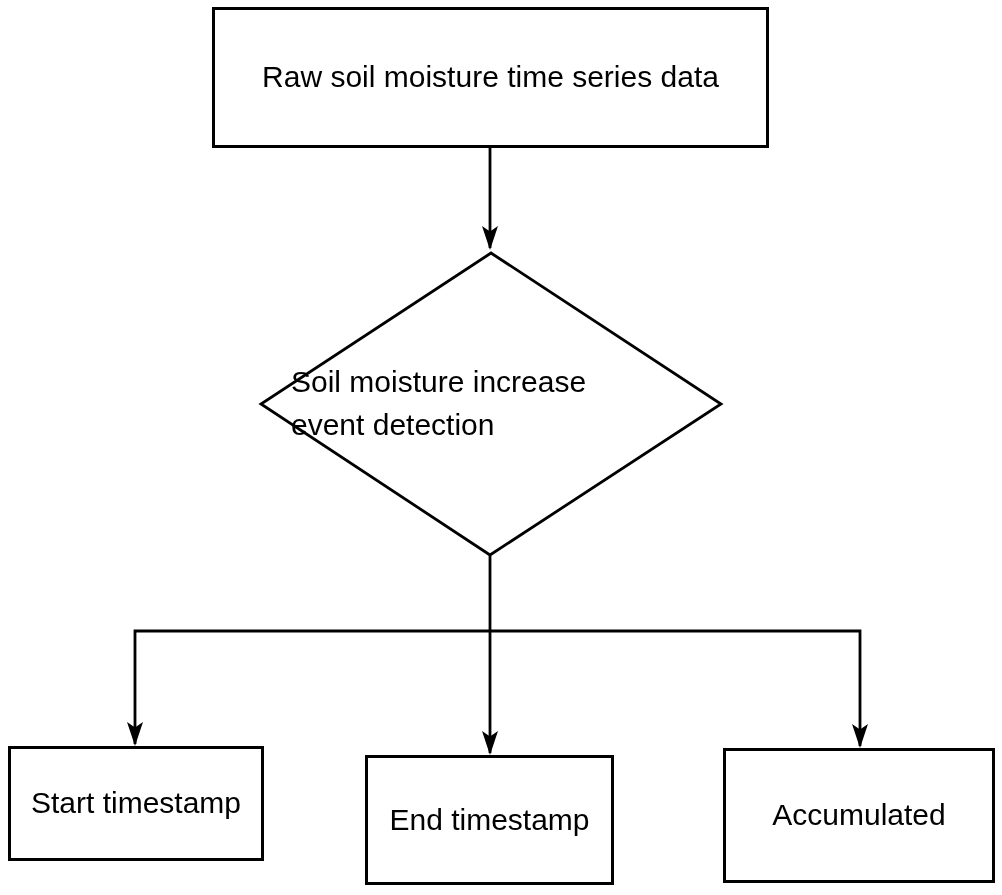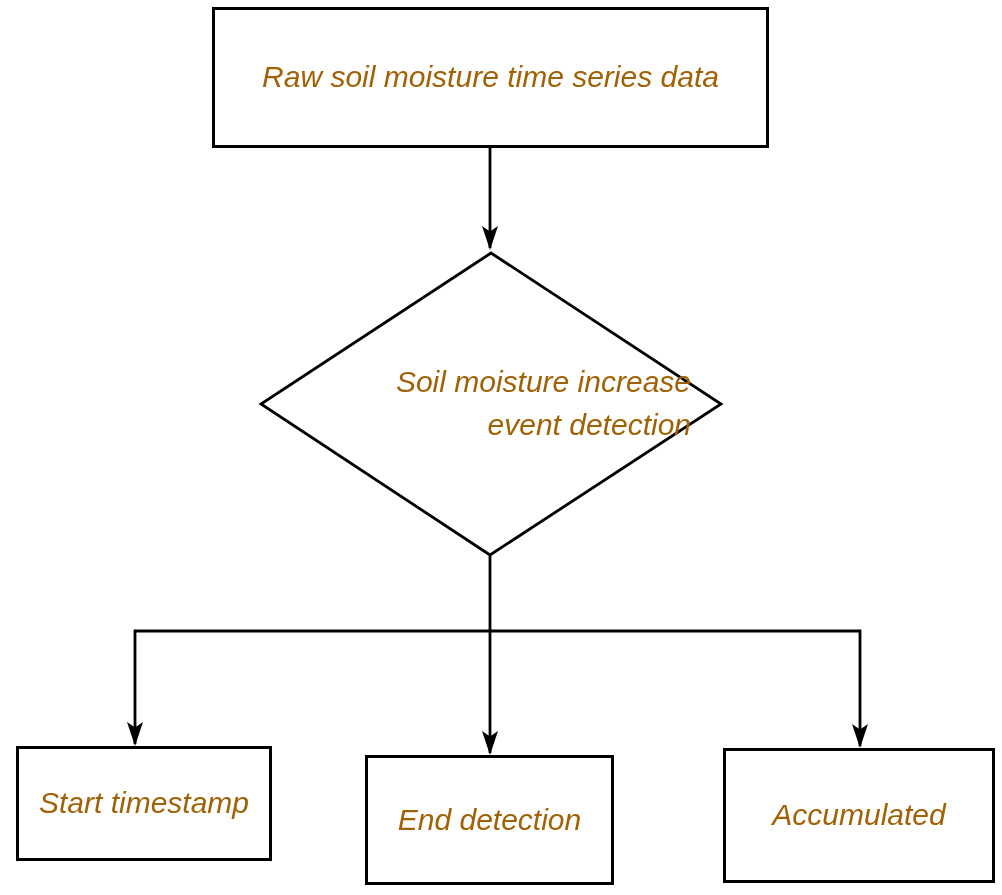--- a/index.html
+++ b/index.html
@@ -6,23 +6,22 @@
     margin: 0;
     padding: 0;
     background: #ffffff;
   }
   .canvas {
     position: relative;
     width: 1002px;
     height: 895px;
     background: #ffffff;
     font-family: "Liberation Sans", sans-serif;
-    color: #a16207;
+    color: #000000;
     overflow: hidden;
-    font-style: italic;
   }
   svg.connector-layer {
     position: absolute;
     left: 0;
     top: 0;
     width: 1002px;
     height: 895px;
   }
   .node {
     position: absolute;
@@ -34,29 +33,29 @@
     align-items: center;
     justify-content: center;
     text-align: center;
     font-size: 30px;
     line-height: 1.42;
   }
   .diamond-label {
     position: absolute;
     display: flex;
     flex-direction: column;
-    align-items: flex-end;
+    align-items: flex-start;
     justify-content: center;
     text-align: center;
     font-size: 30px;
     line-height: 1.42;
     pointer-events: none;
   }
   #node-input  { left: 212px; top: 7px;   width: 557px; height: 141px; }
-  #node-start  { left: 16px;   top: 746px; width: 256px; height: 115px; }
+  #node-start  { left: 8px;   top: 746px; width: 256px; height: 115px; }
   #node-end    { left: 365px; top: 755px; width: 249px; height: 130px; }
   #node-accum  { left: 723px; top: 748px; width: 272px; height: 135px; text-align: right; }
   #label-decision { left: 291px; top: 329px; width: 400px; height: 150px; }
 </style>
 </head>
 <body>
 
 <div class="canvas">
 
   <svg class="connector-layer" viewBox="0 0 1002 895" xmlns="http://www.w3.org/2000/svg">
@@ -84,20 +83,20 @@
   <div class="diamond-label" id="label-decision">
     <span>Soil moisture increase</span>
     <span>event detection</span>
   </div>
 
   <div class="node" id="node-start">
     <span>Start timestamp</span>
   </div>
 
   <div class="node" id="node-end">
-    <span>End detection</span>
+    <span>End timestamp</span>
   </div>
 
   <div class="node" id="node-accum">
     <span>Accumulated</span>
   </div>
 
 </div>
 
 </body></html>

